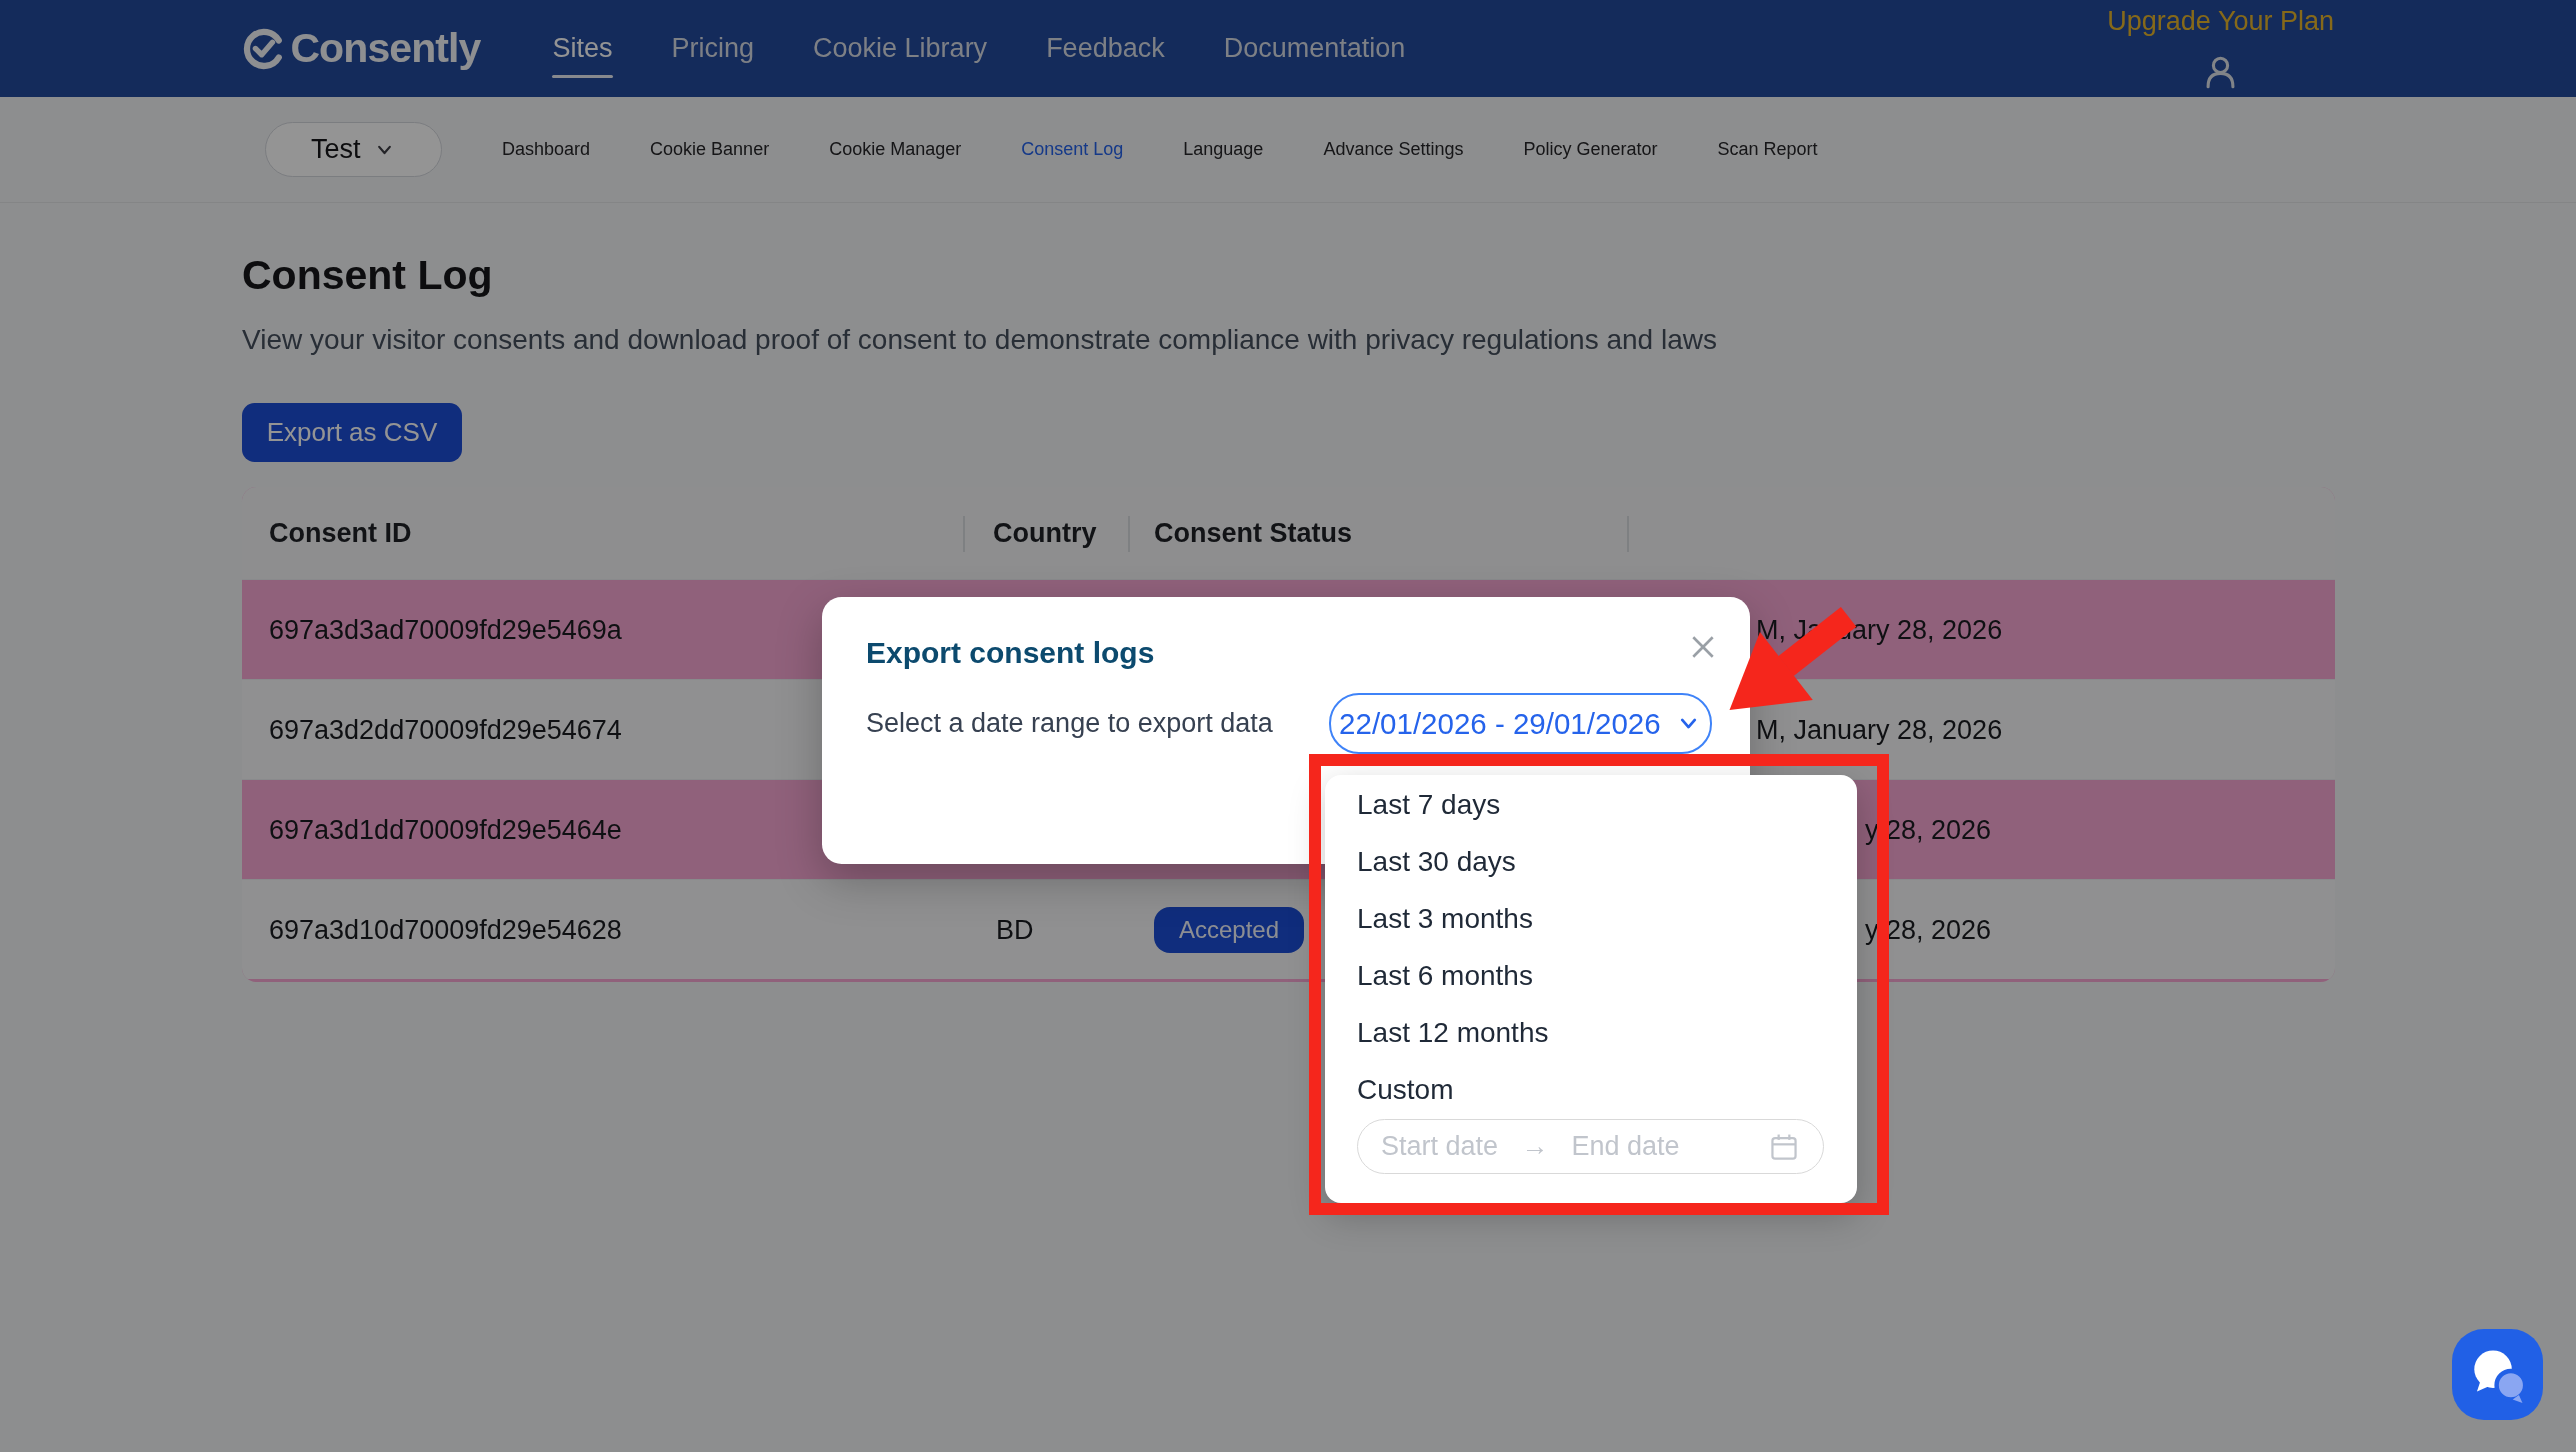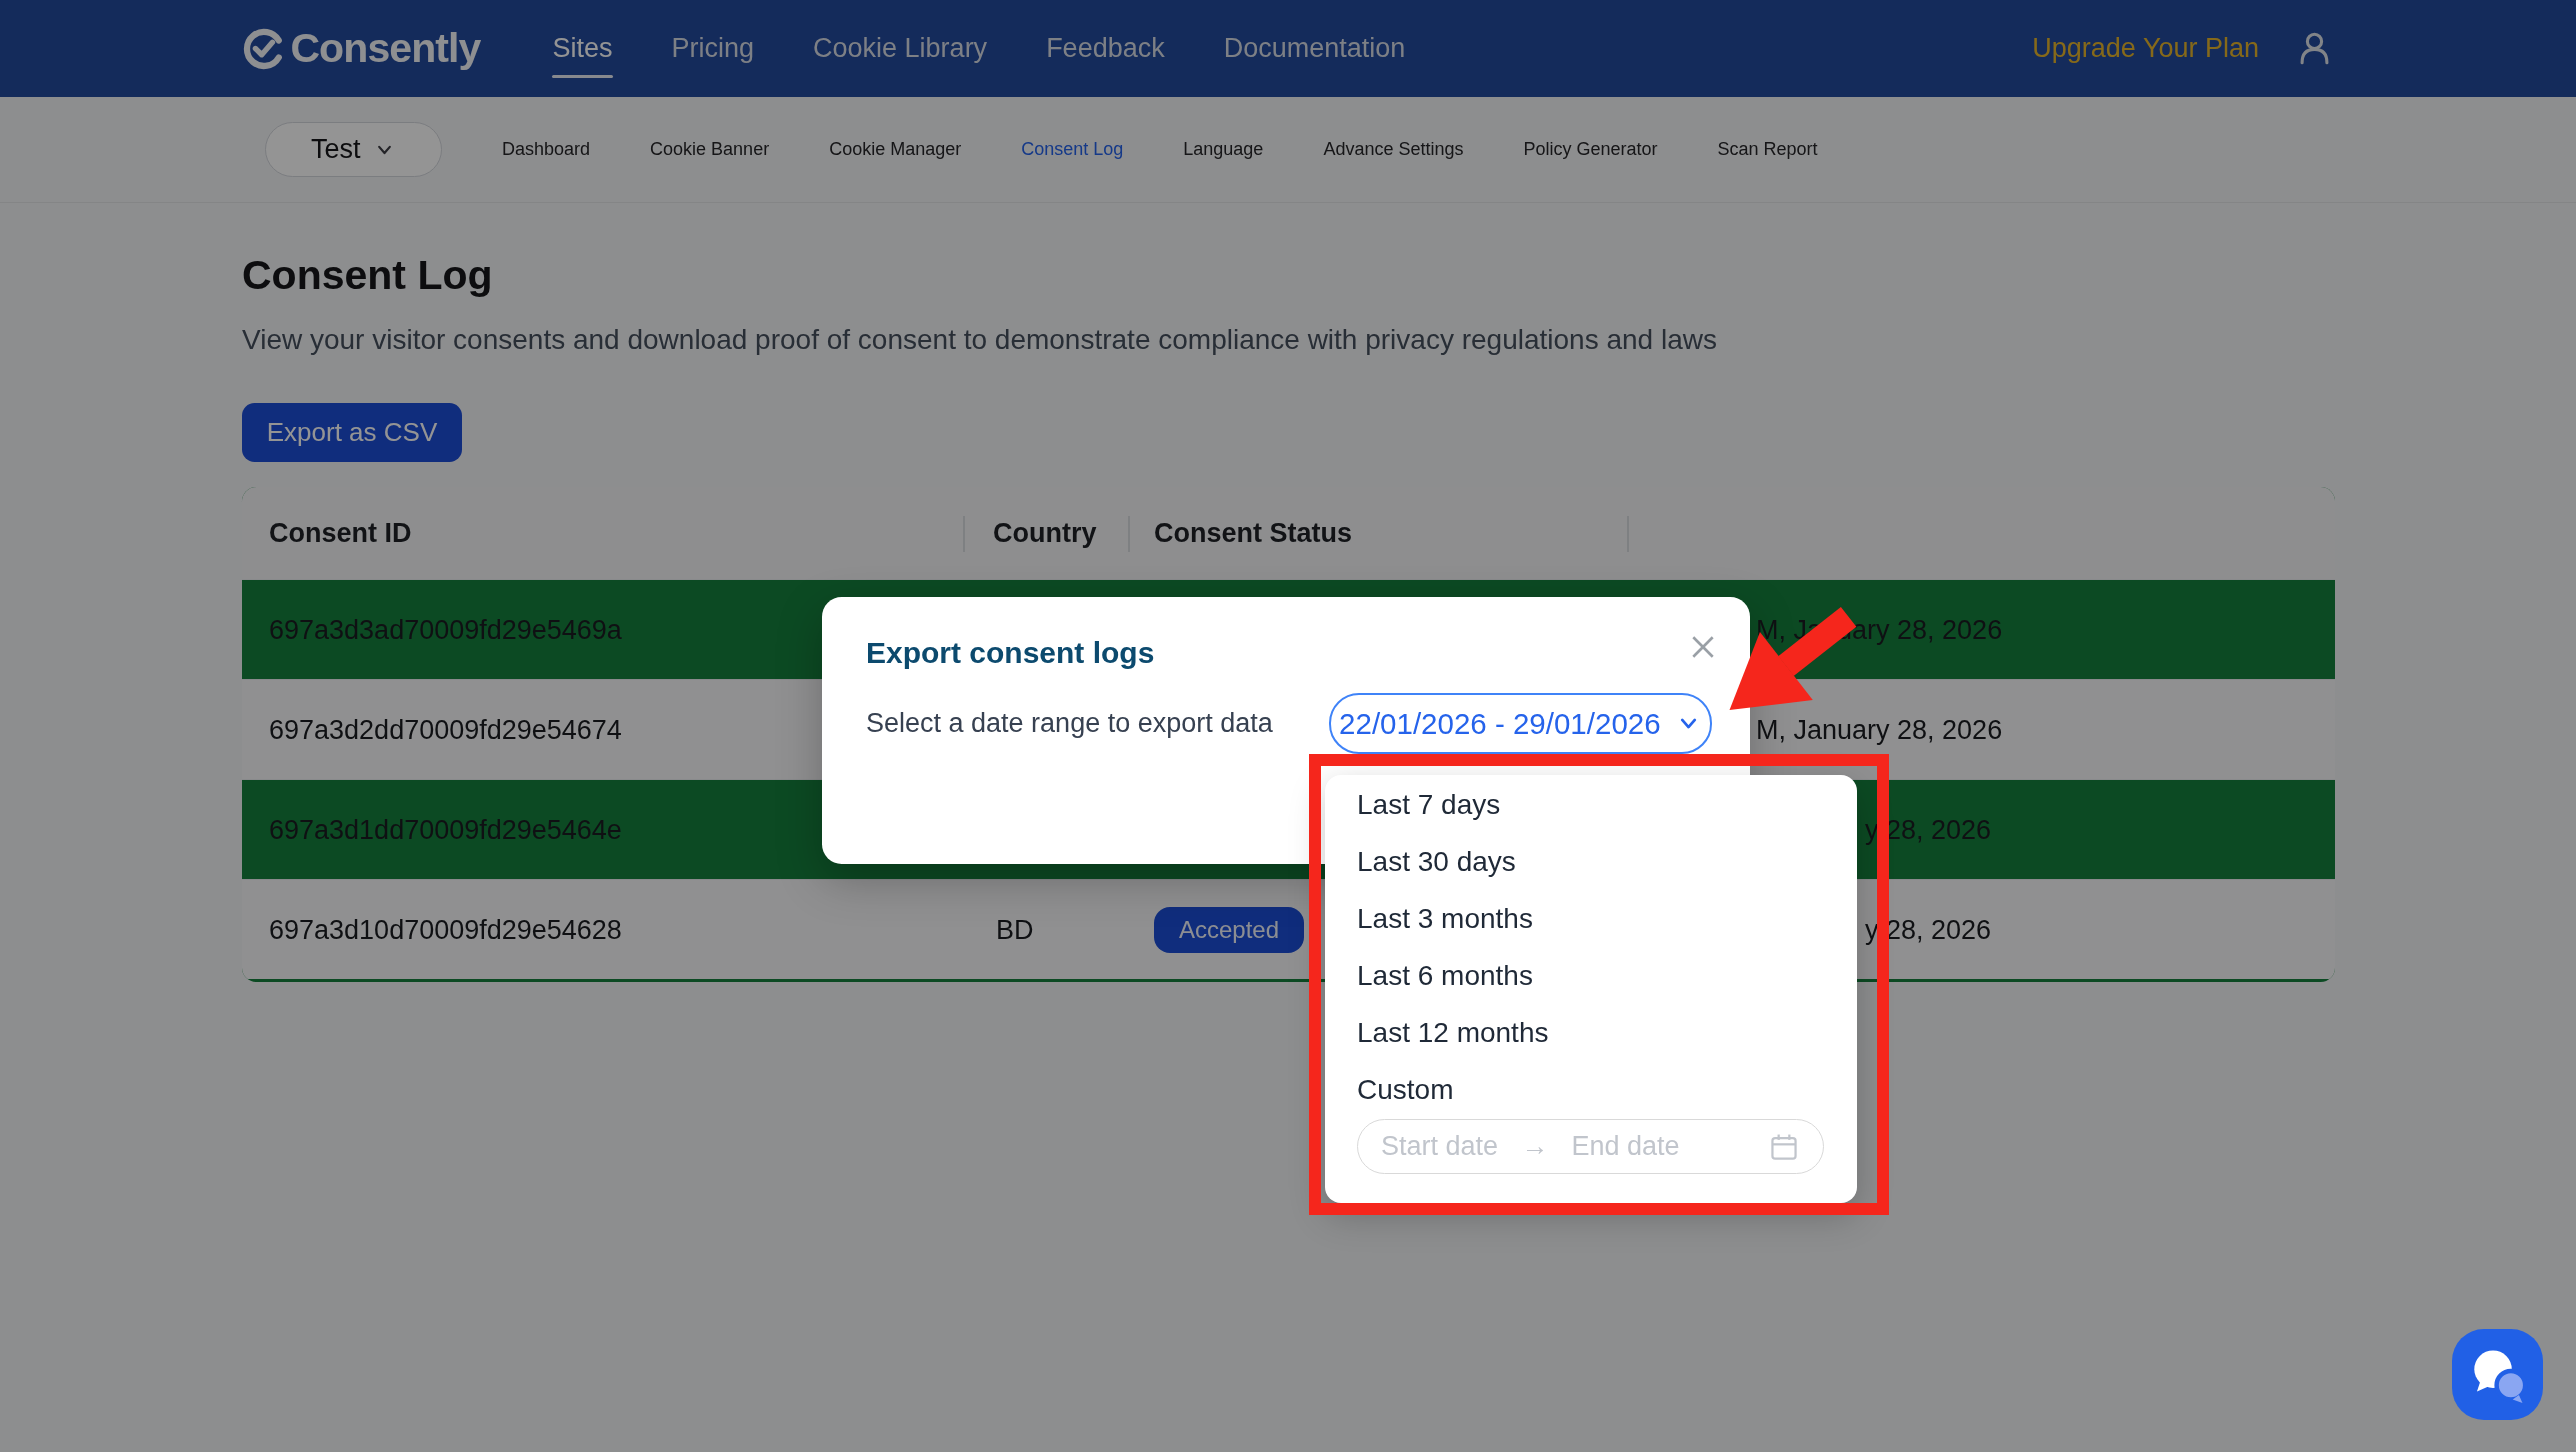--- a/index.html
+++ b/index.html
@@ -15,21 +15,21 @@
     background:#234a9e; display:flex; align-items:center; padding:0 242px;
   }
   .logo { display:flex; align-items:center; gap:5.4px; }
   .logo-text { color:#f4f6fa; font-size:41px; font-weight:bold; letter-spacing:-0.9px; }
   .topnav-links { display:flex; gap:59px; margin-left:72px; align-items:center; }
   .topnav-link { color:#d7dce6; font-size:27px; font-weight:500; position:relative; cursor:pointer; }
   .topnav-link.active { color:#ffffff; }
   .topnav-link.active::after {
     content:""; position:absolute; left:0; right:0; bottom:-14.3px; height:3.6px; background:#e9edf5; border-radius:1.8px;
   }
-  .topnav-right { margin-left:auto; display:flex; align-items:center; gap:36px; }
+  .topnav-right { margin-left:auto; display:flex; align-items:center; gap:16px;flex-direction:column; }
   .upgrade { color:#e7b62c; font-size:27px; font-weight:500; cursor:pointer; }
 
   
   .sitenav {
     position:absolute; top:97px; left:0; width:2576px; height:106px;
     background:#f3f4f6; border-bottom:1.8px solid rgba(0,0,0,0.06);
     display:flex; align-items:center; padding:0 242px; gap:60px;
   }
   .site-selector {
     width:177px; height:55px; margin-left:23px; background:#ffffff;
@@ -44,21 +44,21 @@
   .page-title { position:absolute; left:242px; top:252px; font-size:41px; font-weight:bold; color:#17181a; }
   .page-subtitle { position:absolute; left:242px; top:324px; font-size:28px; color:#46505e; }
   .export-btn {
     position:absolute; left:242px; top:403px; width:220px; height:59px;
     background:#1d4ed8; border:none; border-radius:12.5px; color:#ffffff;
     font-size:26px; font-family:"Liberation Sans",sans-serif; cursor:pointer;
   }
 
   
   .table { position:absolute; left:242px; top:487px; width:2093px; height:495px;
-    background:#15803d; border-radius:14.3px; overflow:hidden; }
+    background:#f9a8d4; border-radius:14.3px; overflow:hidden; }
   .thead { position:relative; height:92px; background:#f4f5f7; }
   .th { position:absolute; top:0; height:92px; display:flex; align-items:center;
     font-size:27px; font-weight:bold; color:#1f2227; }
   .th-sep { position:absolute; top:29px; width:1.8px; height:36px; background:#d9dce1; }
   .trow { position:relative; height:100px; border-top:1.8px solid #eceef1; }
   .trow.even { background:#f8f9fa; }
   .cell { position:absolute; top:0; height:100px; display:flex; align-items:center;
     font-size:27px; color:#1b1d21; }
   .badge {
     background:#1d4ed8; color:#f2f5fc; font-size:24px; padding:9px 25px; border-radius:16px;

